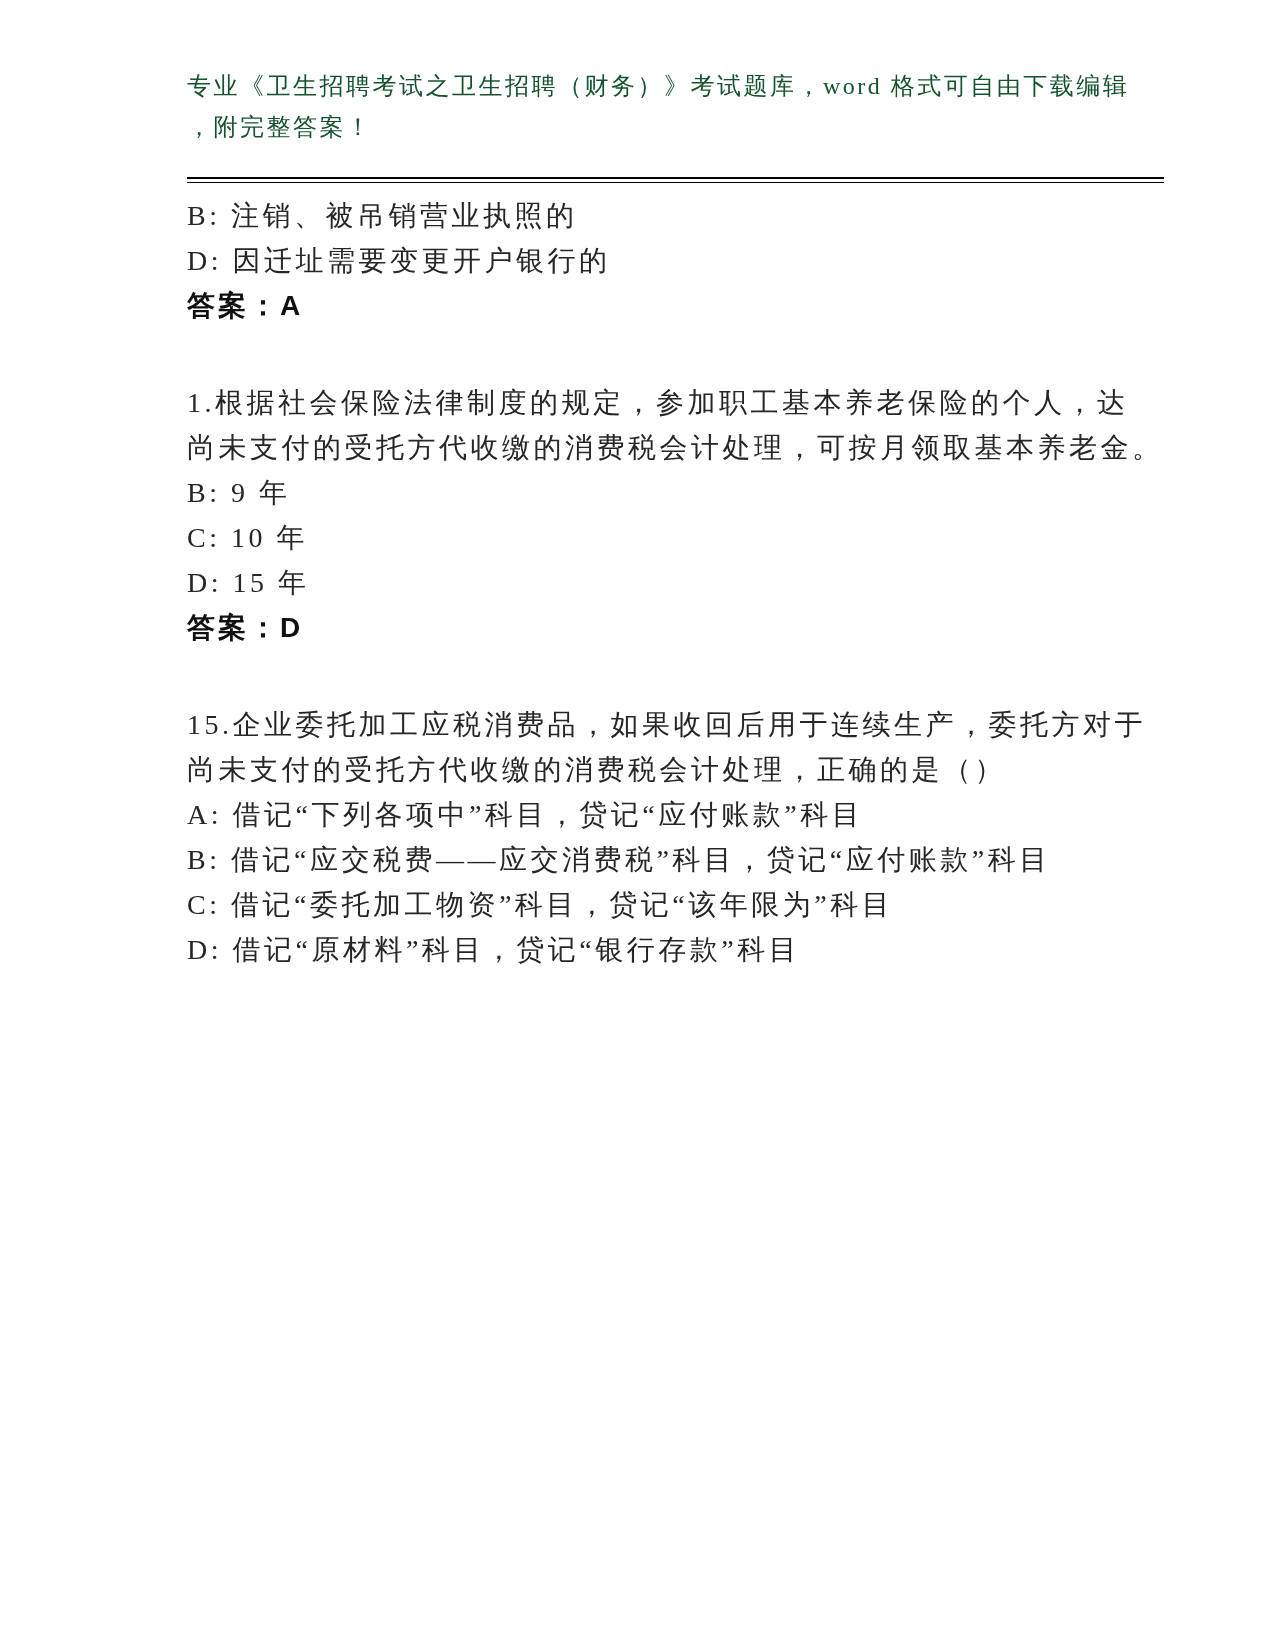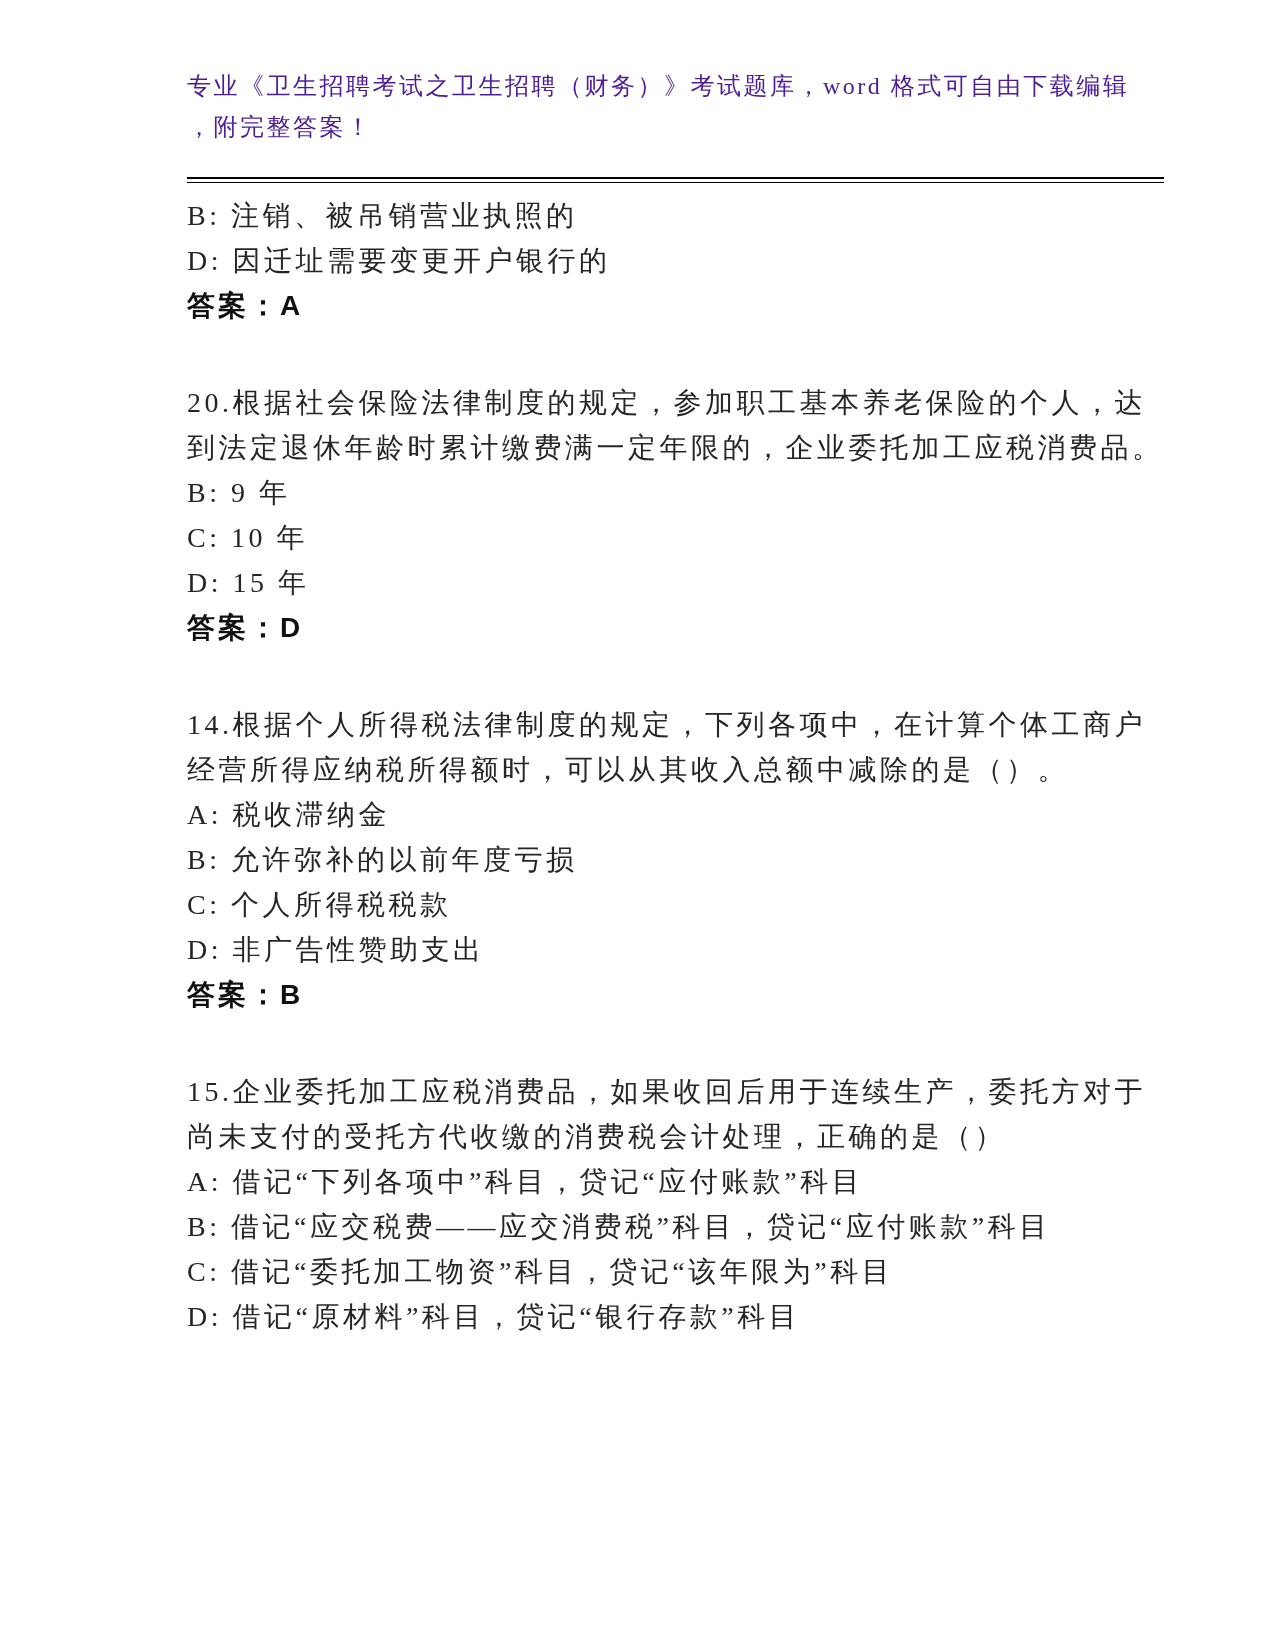--- a/index.html
+++ b/index.html
@@ -17,21 +17,21 @@
     color: #262626;
   }
   .header-text {
     position: absolute;
     left: 187px;
     top: 66px;
     width: 950px;
     font-size: 24px;
     line-height: 41px;
     letter-spacing: 2.5px;
-    color: #4c1d95;
+    color: #14532d;
   }
   .hline {
     height: 41px;
     white-space: nowrap;
   }
   .header-rule {
     position: absolute;
     left: 187px;
     top: 177px;
     width: 977px;
@@ -71,35 +71,26 @@
       <div class="hline">，附完整答案！</div>
     </div>
   <div class="header-rule"></div>
   <div class="content">
       <div class="block">
         <div class="line">B: 注销、被吊销营业执照的</div>
         <div class="line">D: 因迁址需要变更开户银行的</div>
         <div class="line answer-line">答案：A</div>
       </div>
       <div class="block">
-        <div class="line">20.根据社会保险法律制度的规定，参加职工基本养老保险的个人，达</div>
-        <div class="line">到法定退休年龄时累计缴费满一定年限的，企业委托加工应税消费品。</div>
+        <div class="line">1.根据社会保险法律制度的规定，参加职工基本养老保险的个人，达</div>
+        <div class="line">尚未支付的受托方代收缴的消费税会计处理，可按月领取基本养老金。</div>
         <div class="line">B: 9 年</div>
         <div class="line">C: 10 年</div>
         <div class="line">D: 15 年</div>
         <div class="line answer-line">答案：D</div>
-      </div>
-      <div class="block">
-        <div class="line">14.根据个人所得税法律制度的规定，下列各项中，在计算个体工商户</div>
-        <div class="line">经营所得应纳税所得额时，可以从其收入总额中减除的是（）。</div>
-        <div class="line">A: 税收滞纳金</div>
-        <div class="line">B: 允许弥补的以前年度亏损</div>
-        <div class="line">C: 个人所得税税款</div>
-        <div class="line">D: 非广告性赞助支出</div>
-        <div class="line answer-line">答案：B</div>
       </div>
       <div class="block">
         <div class="line">15.企业委托加工应税消费品，如果收回后用于连续生产，委托方对于</div>
         <div class="line">尚未支付的受托方代收缴的消费税会计处理，正确的是（）</div>
         <div class="line">A: 借记“下列各项中”科目，贷记“应付账款”科目</div>
         <div class="line">B: 借记“应交税费——应交消费税”科目，贷记“应付账款”科目</div>
         <div class="line">C: 借记“委托加工物资”科目，贷记“该年限为”科目</div>
         <div class="line">D: 借记“原材料”科目，贷记“银行存款”科目</div>
       </div>
     </div>

